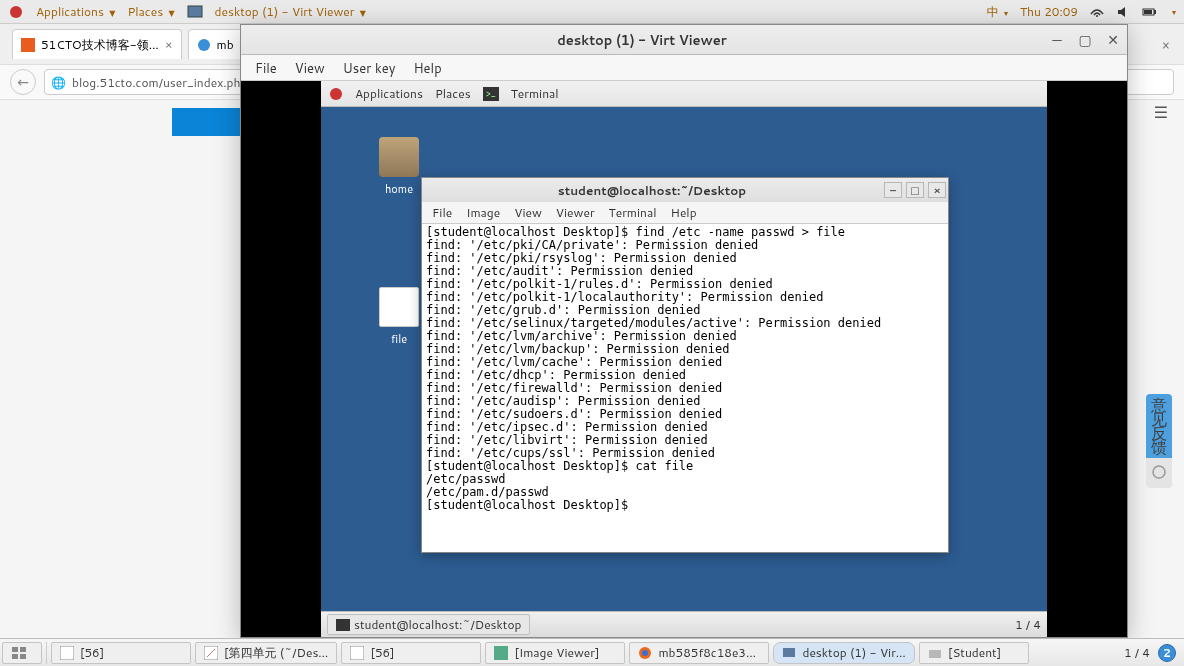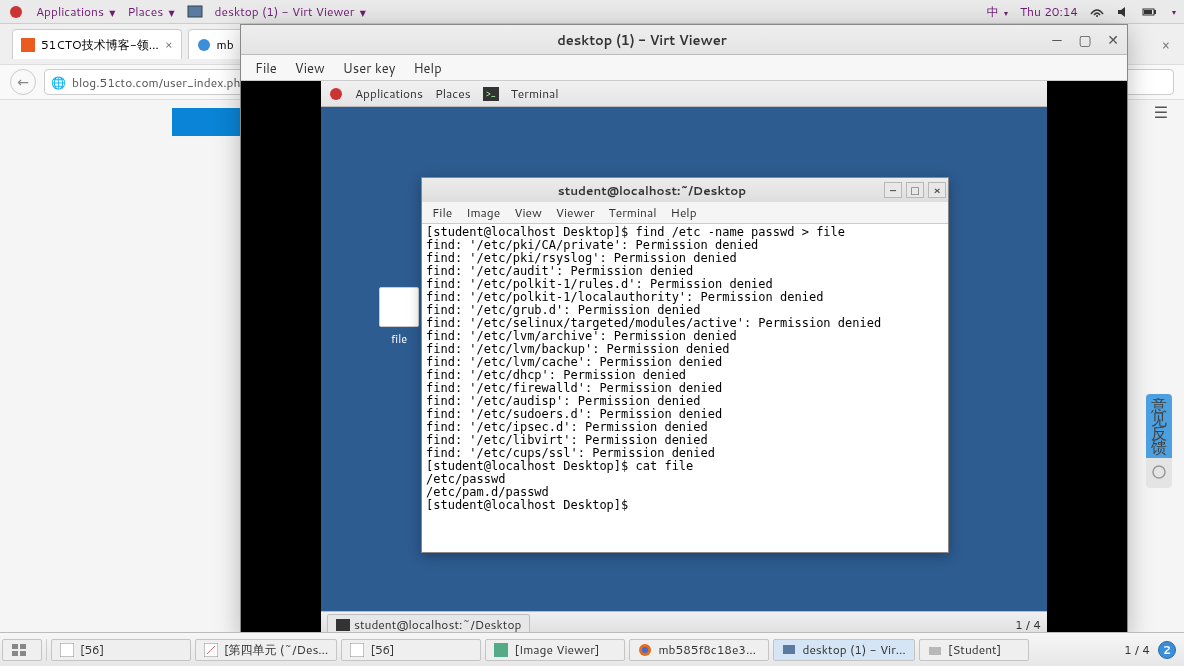--- a/index.html
+++ b/index.html
@@ -1,19 +1,19 @@
 <!DOCTYPE html>
 <html><head>
 <meta charset="utf-8">
 <style>
 * { margin: 0; padding: 0; box-sizing: border-box; font-family: "Cantarell", "DejaVu Sans", sans-serif; }
 body { width: 1184px; height: 666px; background: #f5f5f5; overflow: hidden; position: relative; }
 
 
-.host-topbar { height: 24px; background: #eaeaea; border-bottom: 1px solid #ccc; display: flex; align-items: center; padding: 0 8px; font-size: 12px; color: #701a75; }
+.host-topbar { height: 24px; background: #eaeaea; border-bottom: 1px solid #ccc; display: flex; align-items: center; padding: 0 8px; font-size: 12px; color: #a16207; }
 .host-topbar .left { display: flex; gap: 12px; align-items: center; }
 .host-topbar .right { margin-left: auto; display: flex; gap: 12px; align-items: center; }
 .host-topbar .icon-slot { width: 16px; height: 16px; display: inline-flex; align-items: center; justify-content: center; }
 .host-topbar .tri { font-size: 8px; margin-left: 2px; }
 
 
 .browser-strip { position: absolute; left: 0; right: 0; top: 24px; height: 76px; }
 .tab-bar { height: 40px; background: #efefef; display: flex; align-items: center; padding: 0 12px; gap: 6px; }
 .tab { background: #fff; border: 1px solid #ccc; border-bottom: none; border-radius: 4px 4px 0 0; height: 30px; display: flex; align-items: center; padding: 0 8px; font-size: 12px; gap: 6px; max-width: 180px; }
 .tab .closex { color: #777; font-size: 12px; }
@@ -50,21 +50,21 @@
 
 
 .term-window { position: absolute; left: 100px; top: 70px; width: 528px; background: #fff; box-shadow: 0 3px 12px rgba(0,0,0,0.3); border: 1px solid #888; }
 .term-titlebar { height: 24px; background: linear-gradient(#ececec,#dedede); display: flex; align-items: center; font-size: 12px; font-weight: 600; color: #333; }
 .term-titlebar .title { flex: 1; text-align: center; }
 .term-titlebar .wbtn { width: 18px; height: 16px; margin: 0 2px; background: #e8e8e8; border: 1px solid #b8b8b8; display: flex; align-items: center; justify-content: center; font-size: 10px; color: #555; }
 .term-menubar { height: 22px; background: #f5f5f5; display: flex; align-items: center; gap: 14px; padding: 0 10px; font-size: 12px; color: #333; border-bottom: 1px solid #ccc; }
 .term-body { background: #fff; font-family: "DejaVu Sans Mono","Courier New",monospace; font-size: 12px; line-height: 13px; color: #000; padding: 2px 4px 40px; white-space: pre; }
 
 
-.host-taskbar { position: absolute; left: 0; right: 0; bottom: 0; height: 34px; background: linear-gradient(#f6f6f6,#e7e7e7); border-top: 1px solid #bbb; display: flex; align-items: center; font-size: 12px; color: #333; }
+.host-taskbar { position: absolute; left: 0; right: 0; bottom: 0; height: 28px; background: linear-gradient(#f6f6f6,#e7e7e7); border-top: 1px solid #bbb; display: flex; align-items: center; font-size: 12px; color: #333; }
 .host-taskbar .tbtn { height: 22px; display: flex; align-items: center; gap: 6px; border: 1px solid #c4c4c4; background: #efefef; margin: 0 2px; padding: 0 8px; min-width: 140px; border-radius: 2px; }
 .host-taskbar .divider { width: 1px; height: 22px; background: #ccc; margin: 0 2px; }
 .host-taskbar .right { margin-left: auto; display: flex; align-items: center; gap: 8px; padding-right: 8px; }
 .badge { border-radius: 50%; width: 18px; height: 18px; display: flex; align-items: center; justify-content: center; font-weight: bold; font-size: 11px; color: #fff; }
 .badge.blue { background: #3b8ed8; border: 1px solid #2a6ba8; }
 
 
 .feedback { position: absolute; right: 12px; top: 394px; width: 26px; }
 .feedback .pill { background: #4da0e0; color: #404040; font-size: 16px; text-align: center; padding: 4px 2px; border-radius: 4px 4px 0 0; line-height: 14px; }
 .feedback .pill2 { background: #e4e4e4; height: 30px; border-radius: 0 0 4px 4px; display: flex; align-items: center; justify-content: center; }
@@ -88,21 +88,21 @@
     <span><span>Places</span> <span class="tri">▼</span></span>
     <span class="icon-slot">
       <svg width="16" height="16">
           <rect x="1" y="2" width="14" height="11" fill="#5a7aa0" stroke="#344" stroke-width="1"></rect>
         </svg>
     </span>
     <span><span>desktop (1) - Virt Viewer</span> <span class="tri">▼</span></span>
   </div>
   <div class="right">
     <span><span>中</span> <span class="tri">▾</span></span>
-    <span>Thu 20:14</span>
+    <span>Thu 20:09</span>
     <span>
       <svg width="14" height="14">
           <path d="M1 9 Q7 1 13 9 M4 10 Q7 6 10 10" stroke="#333" fill="none" stroke-width="1.5"></path>
           <circle cx="7" cy="11" r="1" fill="#333"></circle>
         </svg>
     </span>
     <span>
       <svg width="14" height="14">
           <path d="M2 5 L5 5 L9 2 L9 12 L5 9 L2 9 Z" fill="#333"></path>
         </svg>
@@ -178,20 +178,24 @@
         <span>
             <svg width="16" height="14">
               <rect width="16" height="14" fill="#333"></rect>
               <text x="3" y="10" fill="#9f9" font-size="9">&gt;_</text>
             </svg>
           </span>
         <span>Terminal</span>
       </div>
     </div>
     <div class="guest-desktop">
+      <div class="dicon" style="left:48px; top:30px;">
+        <div class="pic folder-pic"></div>
+        <div>home</div>
+      </div>
       <div class="dicon" style="left:48px; top:180px;">
         <div class="pic file-pic"></div>
         <div>file</div>
       </div>
 
       <div class="term-window">
         <div class="term-titlebar">
           <span class="title">student@localhost:~/Desktop</span>
           <span class="wbtn">–</span>
           <span class="wbtn">□</span>
@@ -298,21 +302,21 @@
   </div>
   <div class="tbtn">
     <span>
         <svg width="14" height="14">
           <circle cx="7" cy="7" r="6" fill="#e66b1e"></circle>
           <circle cx="7" cy="7" r="3" fill="#3b6dd8"></circle>
         </svg>
       </span>
     <span>mb585f8c18e3…</span>
   </div>
-  <div class="tbtn" style="background:#d5e5f5;">
+  <div class="tbtn" style="background:#d5e5f5;border-radius:7px;">
     <span>
         <svg width="14" height="14">
           <rect x="1" y="2" width="12" height="9" fill="#5a7aa0"></rect>
         </svg>
       </span>
     <span>desktop (1) - Vir…</span>
   </div>
   <div class="tbtn" style="min-width:110px;">
     <span>
         <svg width="14" height="14">

